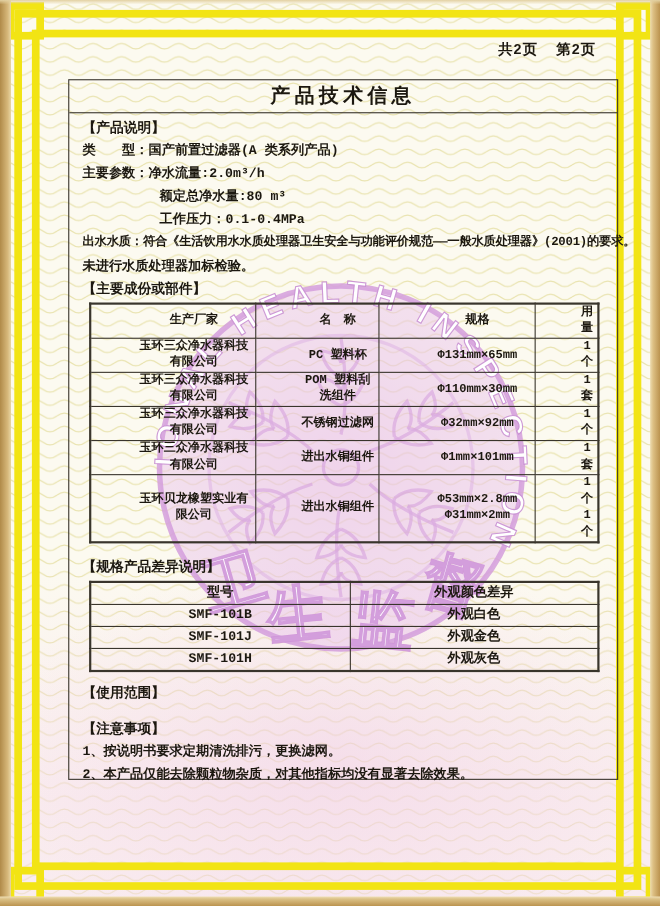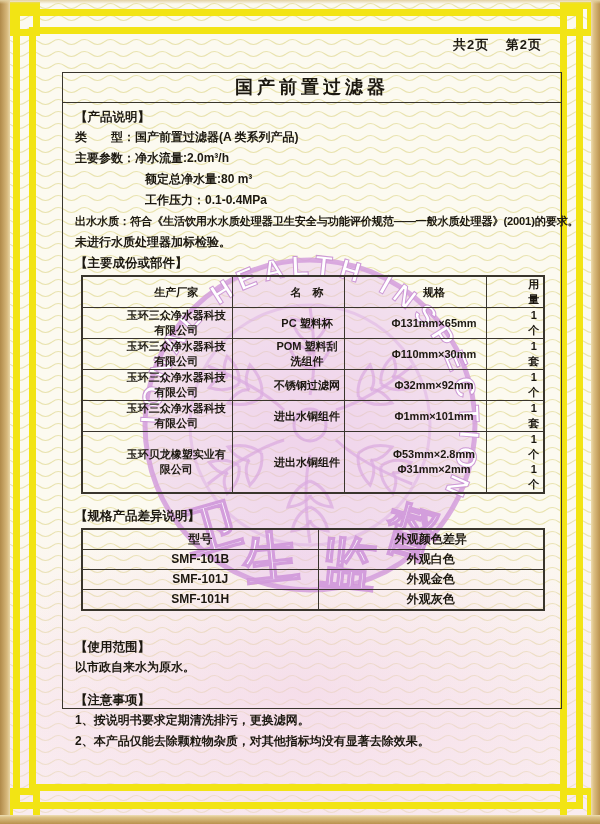--- a/index.html
+++ b/index.html
@@ -38,28 +38,28 @@
   .page-head span{margin-left:12px;}
   .main-box{
     position:absolute;left:62px;top:72px;width:500px;height:637px;z-index:3;
     box-sizing:border-box;border:1.6px solid #39352c;background:transparent;
   }
   .doc-title{
     height:29px;line-height:29px;text-align:center;
     font-size:18px;font-weight:700;letter-spacing:4px;
     border-bottom:1.6px solid #39352c;
   }
-  .content{padding:4px 10px 0 12px;font-weight:700;}
+  .content{padding:4px 10px 0 12px;font-weight:700;font-family:Liberation Mono, monospace;}
   .sec-h{font-size:12.5px;line-height:20px;}
   .line{font-size:12px;line-height:21px;white-space:nowrap;}
   .line.indent{padding-left:70px;}
   .line.long{font-size:11.2px;letter-spacing:-0.2px;text-align:center;}
   .para{font-size:12px;line-height:21px;}
   .mt12{margin-top:12px;}
-  .mt10{margin-top:26px;}
+  .mt10{margin-top:10px;}
   table.tbl{
     border-collapse:collapse;table-layout:fixed;margin:2px 0 0 6px;width:462px;
     background:transparent;
   }
   .tbl th,.tbl td{
     box-sizing:border-box;border:1.3px solid #39352c;text-align:center;
     font-weight:700;padding:0 2px;white-space:pre-line;overflow:hidden;
   }
   table.tbl{border:2px solid #39352c;}
   .comp th,.comp td{font-size:11px;line-height:15px;height:17px;padding-left:40px;}
@@ -125,21 +125,21 @@
       <text x="292" y="340" transform="rotate(16 314 314)">督</text>
     </g>
   </svg>
 
   <div class="page-head">
     <span>共2页</span>
     <span>第2页</span>
   </div>
 
   <div class="main-box">
-    <div class="doc-title">国产前置过滤器</div>
+    <div class="doc-title">产品技术信息</div>
     <div class="content">
 
       <div class="sec-h">【产品说明】</div>
       <div class="line">类　　型：国产前置过滤器(A 类系列产品)</div>
       <div class="line">主要参数：净水流量:2.0m³/h</div>
       <div class="line indent">额定总净水量:80 m³</div>
       <div class="line indent">工作压力：0.1-0.4MPa</div>
       <div class="line long">出水水质：符合《生活饮用水水质处理器卫生安全与功能评价规范——一般水质处理器》(2001)的要求。</div>
       <div class="line">未进行水质处理器加标检验。</div>
 
@@ -217,21 +217,20 @@
               <td>外观金色</td>
             </tr>
             <tr>
               <td>SMF-101H</td>
               <td>外观灰色</td>
             </tr>
           </tbody>
       </table>
 
       <div class="sec-h mt10">【使用范围】</div>
-      <div class="line">以市政自来水为原水。</div>
 
       <div class="sec-h mt12">【注意事项】</div>
       <div class="line">1、按说明书要求定期清洗排污，更换滤网。</div>
       <div class="line">2、本产品仅能去除颗粒物杂质，对其他指标均没有显著去除效果。</div>
 
     </div>
   </div>
 </div>
 
 </body></html>

